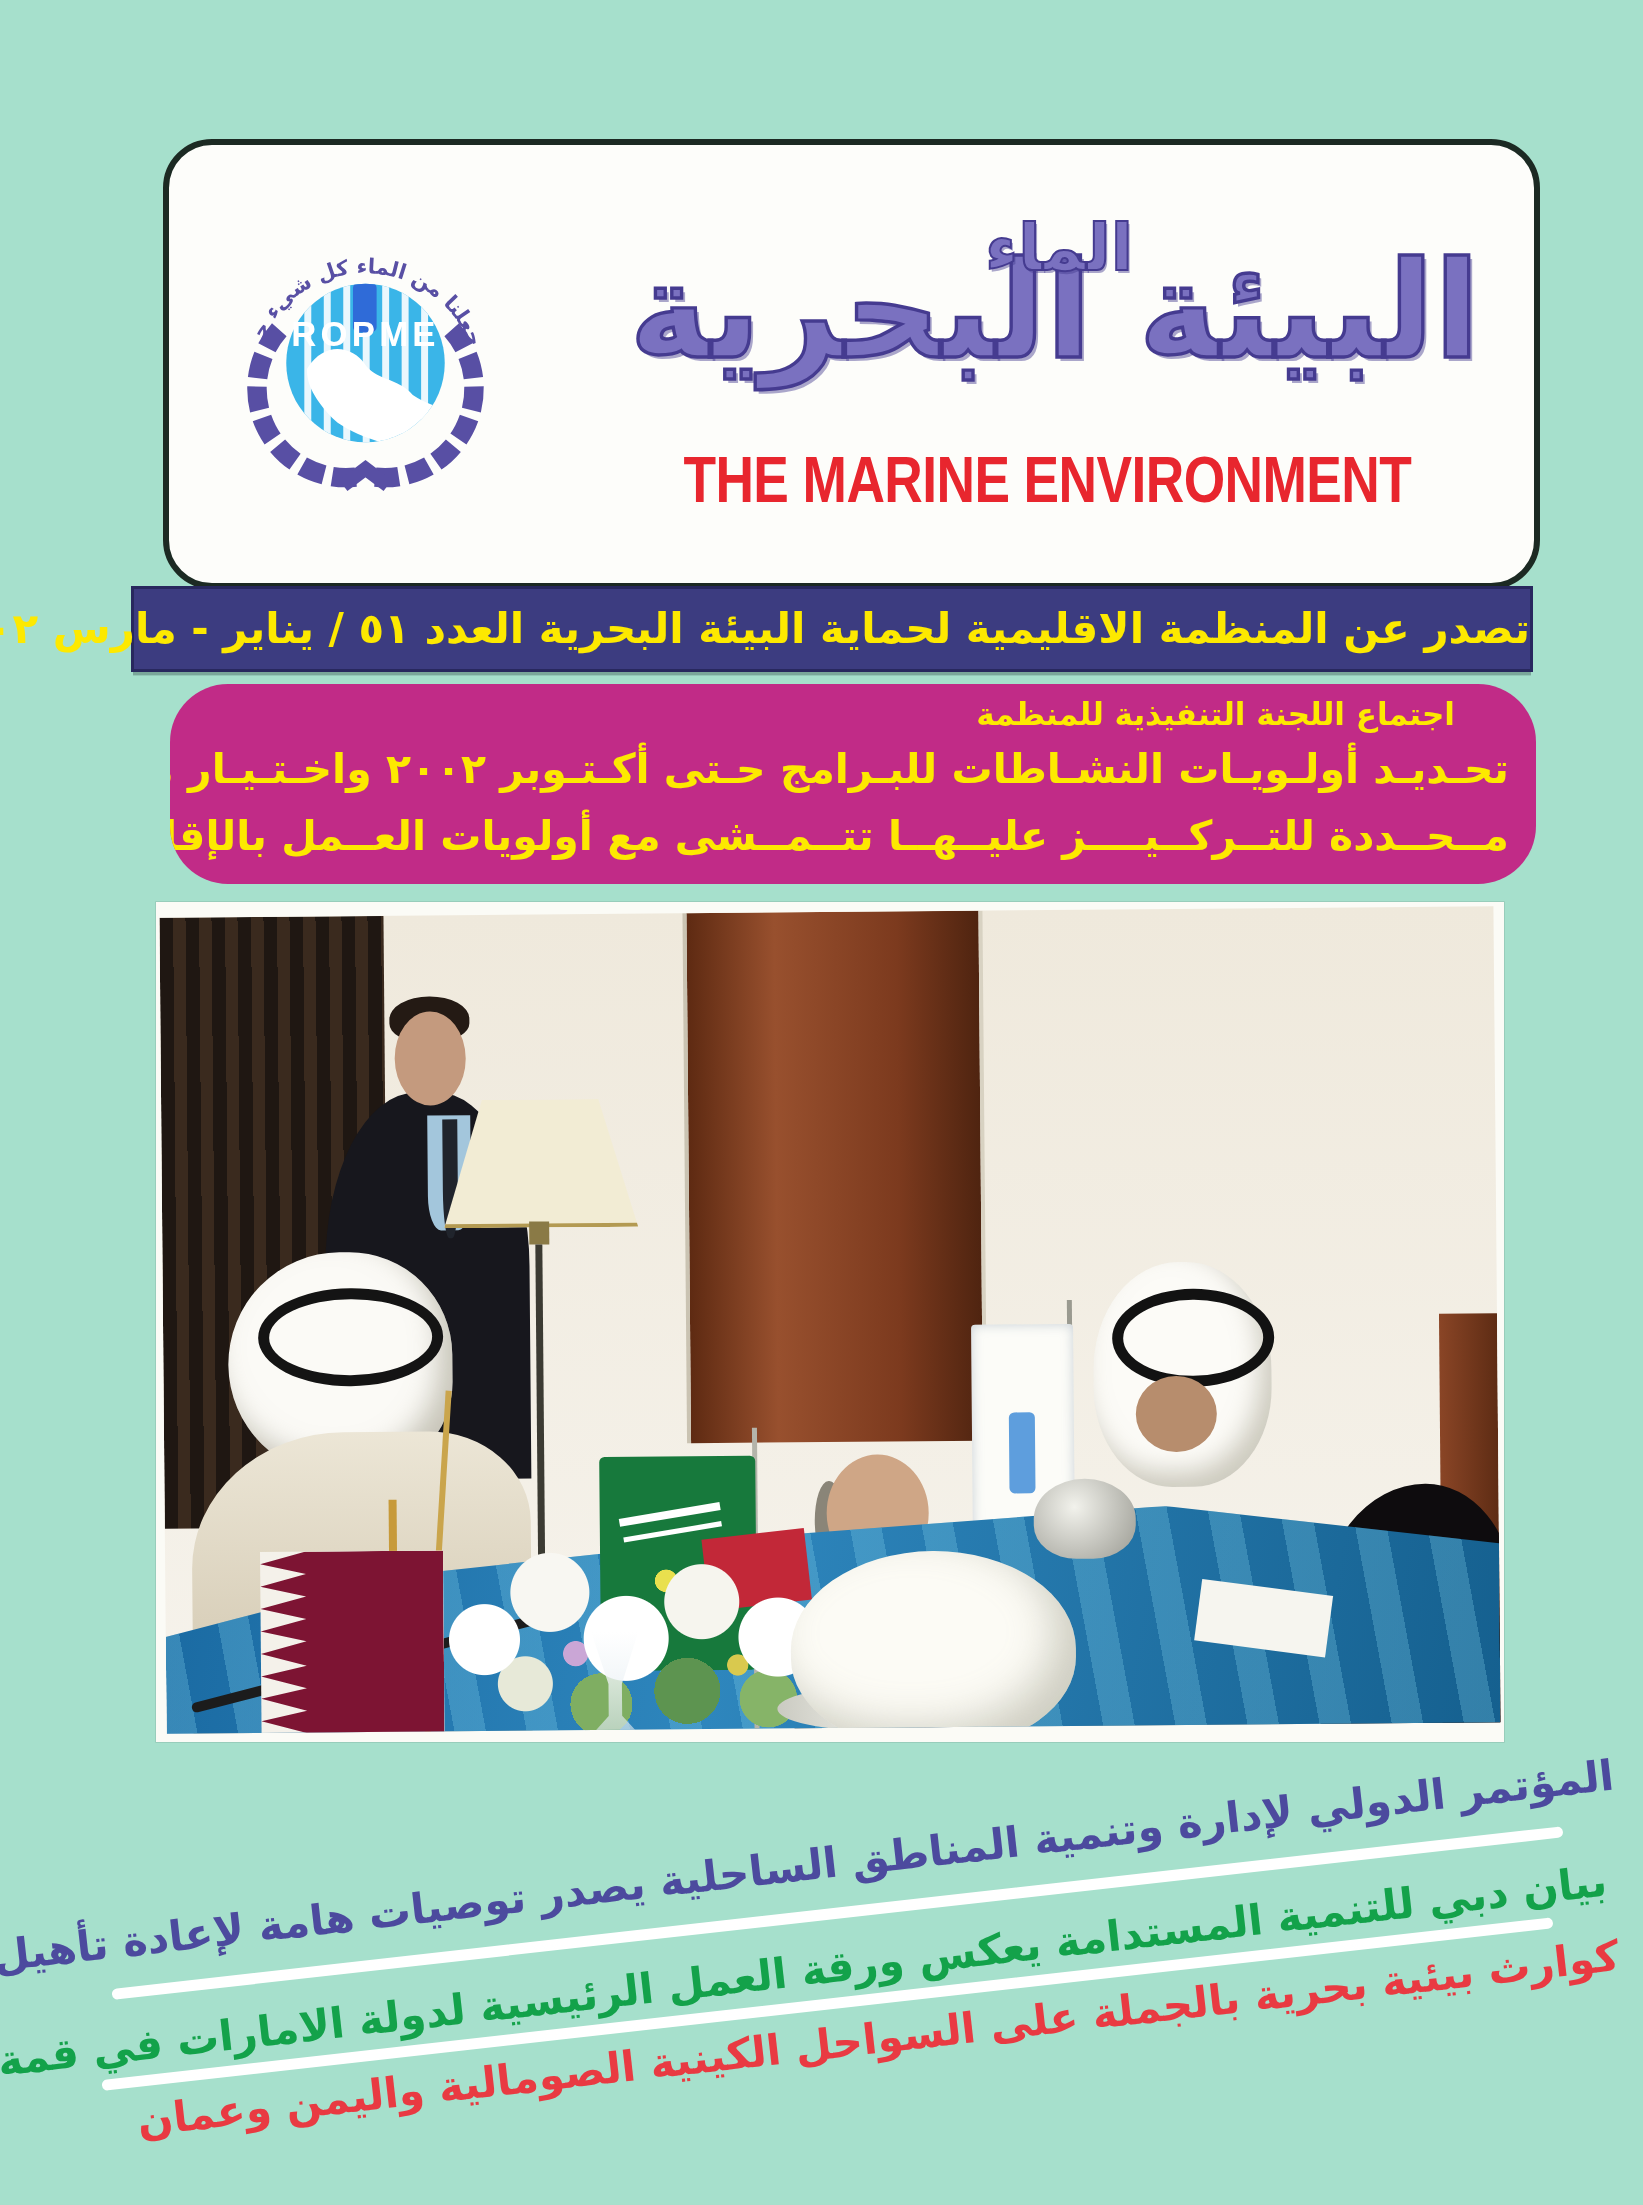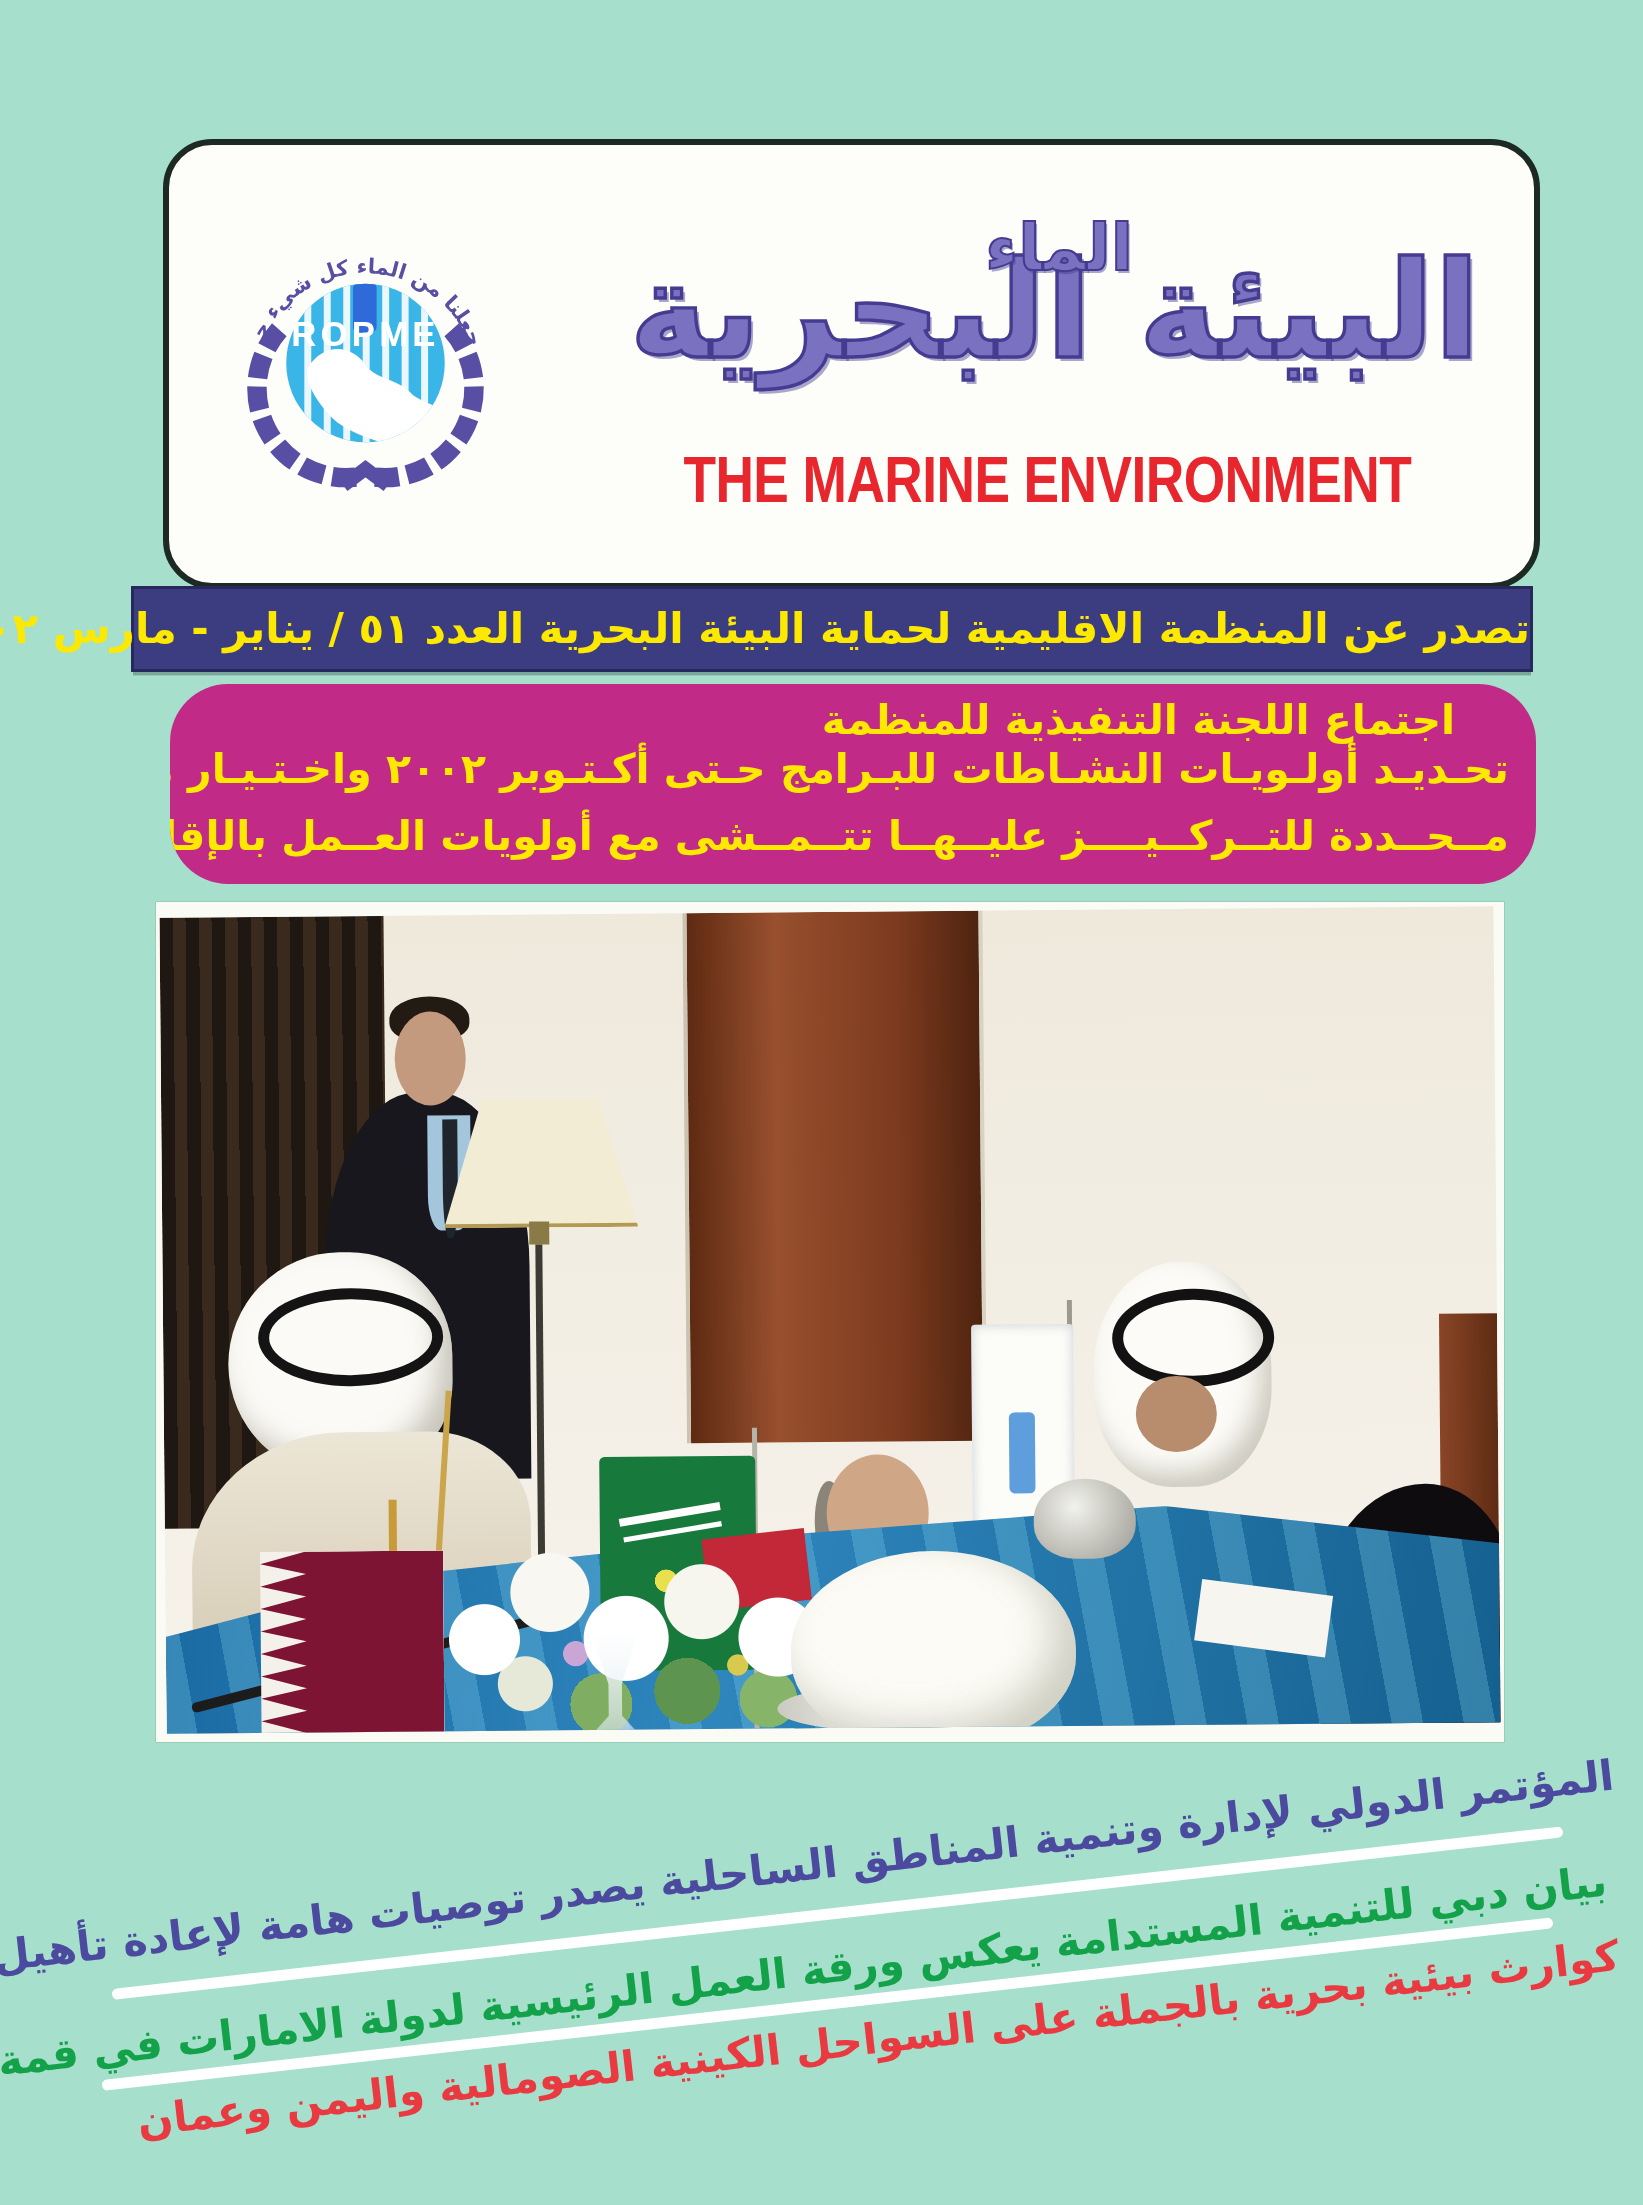--- a/index.html
+++ b/index.html
@@ -21,21 +21,21 @@
             transform:scaleX(.82);letter-spacing:-0.7px;white-space:nowrap;}
   
   .issue-bar{position:absolute;left:131px;top:586px;width:1402px;height:86px;
             background:#3c3c80;border:3.4px solid #28285e;box-sizing:border-box;
             box-shadow:0 5.4px 0 -2px rgba(40,60,60,.35);
             direction:rtl;text-align:center;color:#fde900;font-weight:bold;font-size:42px;
             line-height:79px;white-space:nowrap;}
   
   .highlight{position:absolute;left:170px;top:684px;width:1366px;height:200px;
             background:#c12b87;border-radius:58px;color:#fde900;direction:rtl;overflow:hidden;}
-  .hl-kicker{position:absolute;right:81px;top:12.2px;font-size:41px;font-weight:bold;white-space:nowrap;}
+  .hl-kicker{position:absolute;right:81px;top:12.2px;font-size:31px;font-weight:bold;white-space:nowrap;}
   .hl-line1{position:absolute;right:27px;left:27px;top:61px;text-align:center;font-size:41px;
             font-weight:bold;white-space:nowrap;}
   .hl-line2{position:absolute;right:27px;left:27px;top:128px;text-align:center;font-size:41px;
             font-weight:bold;white-space:nowrap;letter-spacing:1.4px;}
   
   .photo{position:absolute;left:156px;top:902px;width:1348px;height:840px;background:#fbfbf6;
          box-shadow:0 0 0 0.7px rgba(0,0,0,.12);}
   .scene{position:absolute;left:6.8px;top:9.5px;right:6.8px;bottom:15px;background:linear-gradient(#efe9dc,#f6f3ec);
          transform:rotate(-.5deg);overflow:hidden;}
   .scene div{position:absolute;}

